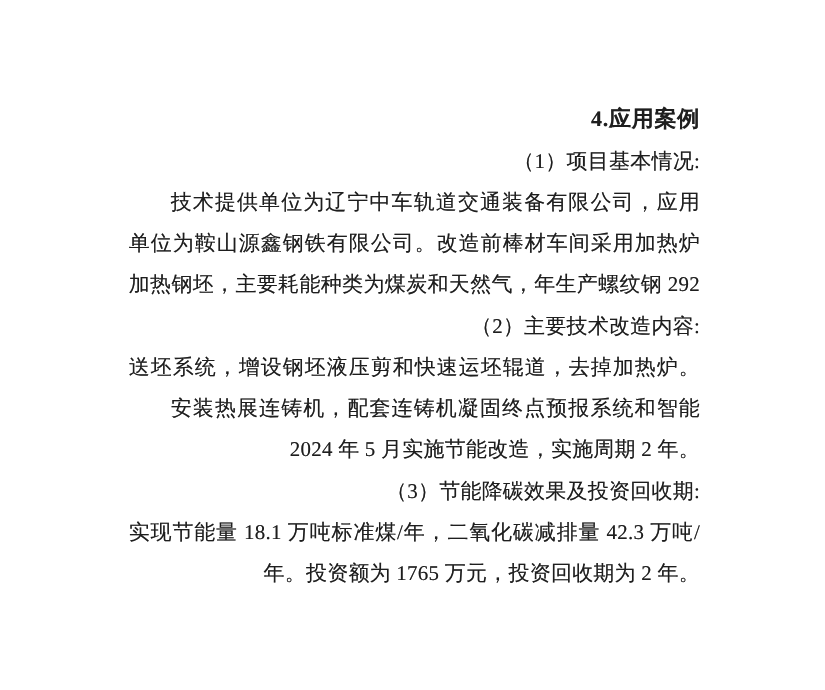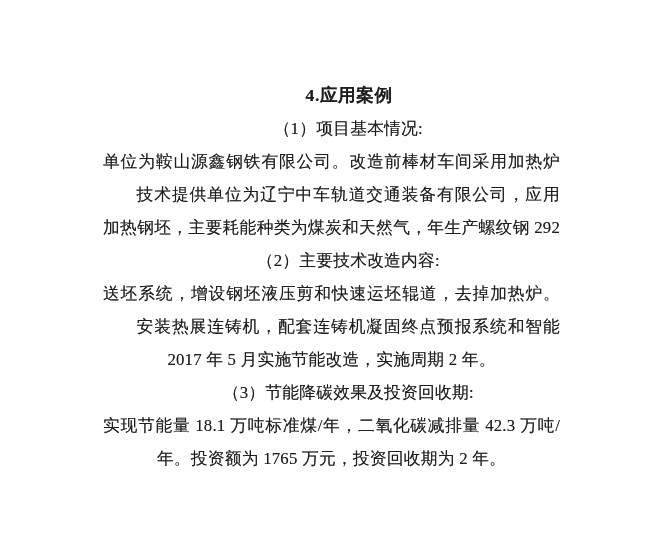--- a/index.html
+++ b/index.html
@@ -23,21 +23,21 @@
     left: 103px;
     top: 79px;
     width: 457px;
   }
   .line {
     font-size: 16.8px;
     line-height: 33px;
     height: 33px;
     overflow: hidden;
     white-space: normal;
-    text-align: center;
+    text-align: right;
     letter-spacing: 0.2px;
     text-shadow: 0 0 0.4px rgba(30,30,30,0.55);
   }
   .line.justify {
     text-align: justify;
     text-align-last: justify;
   }
   .line.indent {
     text-indent: 2em;
   }
@@ -47,24 +47,24 @@
     letter-spacing: 0.6px;
   }
 </style>
 </head>
 <body>
 
 <div class="page">
   <div class="text-block" id="text-block">
       <div class="line heading indent">4.应用案例</div>
       <div class="line indent">（1）项目基本情况:</div>
+      <div class="line indent justify">技术提供单位为辽宁中车轨道交通装备有限公司，应用</div>
       <div class="line justify">单位为鞍山源鑫钢铁有限公司。改造前棒材车间采用加热炉</div>
-      <div class="line indent justify">技术提供单位为辽宁中车轨道交通装备有限公司，应用</div>
       <div class="line justify">加热钢坯，主要耗能种类为煤炭和天然气，年生产螺纹钢 292</div>
       <div class="line indent">（2）主要技术改造内容:</div>
       <div class="line justify">送坯系统，增设钢坯液压剪和快速运坯辊道，去掉加热炉。</div>
       <div class="line indent justify">安装热展连铸机，配套连铸机凝固终点预报系统和智能</div>
-      <div class="line">2017 年 5 月实施节能改造，实施周期 2 年。</div>
+      <div class="line">2024 年 5 月实施节能改造，实施周期 2 年。</div>
       <div class="line indent">（3）节能降碳效果及投资回收期:</div>
       <div class="line justify">实现节能量 18.1 万吨标准煤/年，二氧化碳减排量 42.3 万吨/</div>
       <div class="line">年。投资额为 1765 万元，投资回收期为 2 年。</div>
     </div>
 </div>
 
 </body></html>

